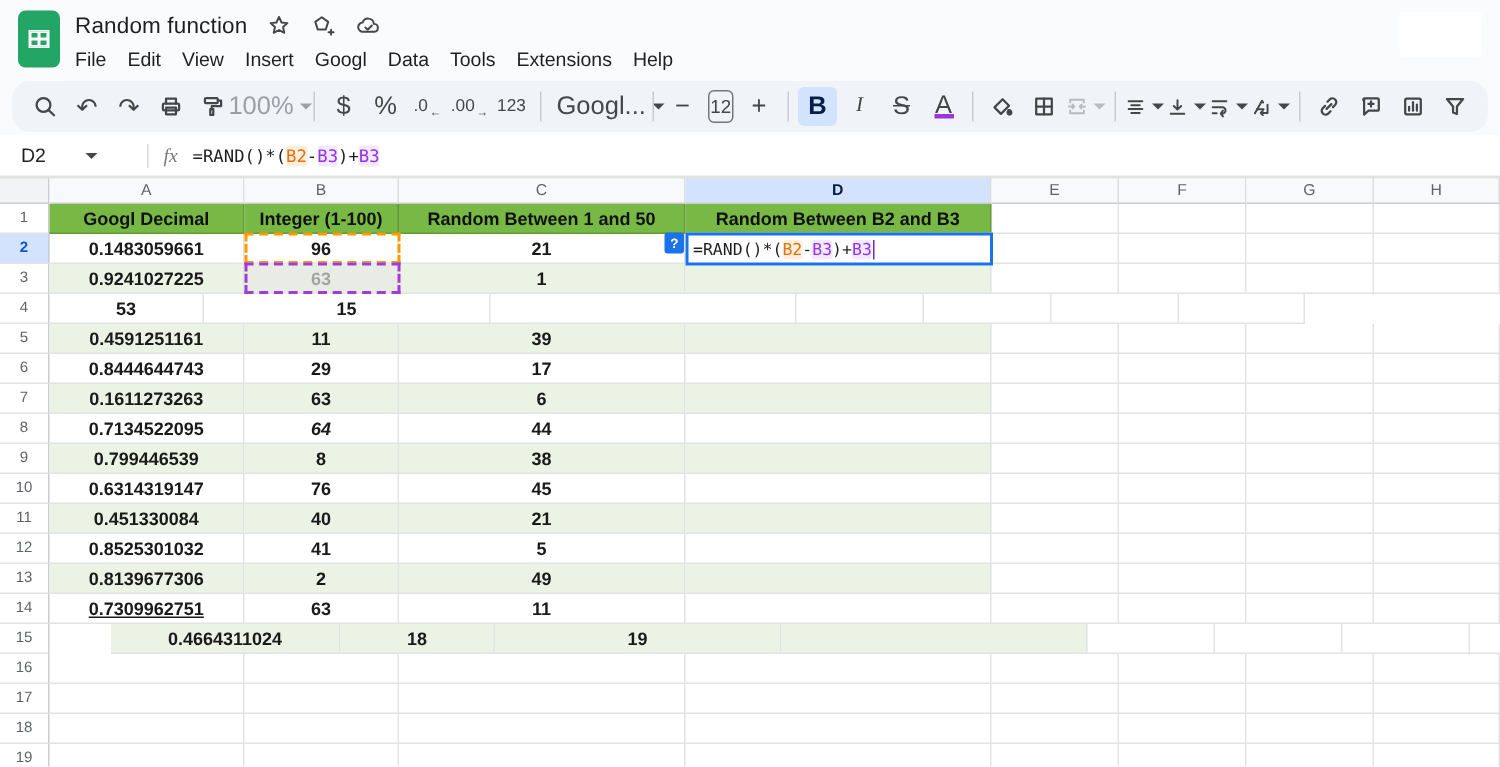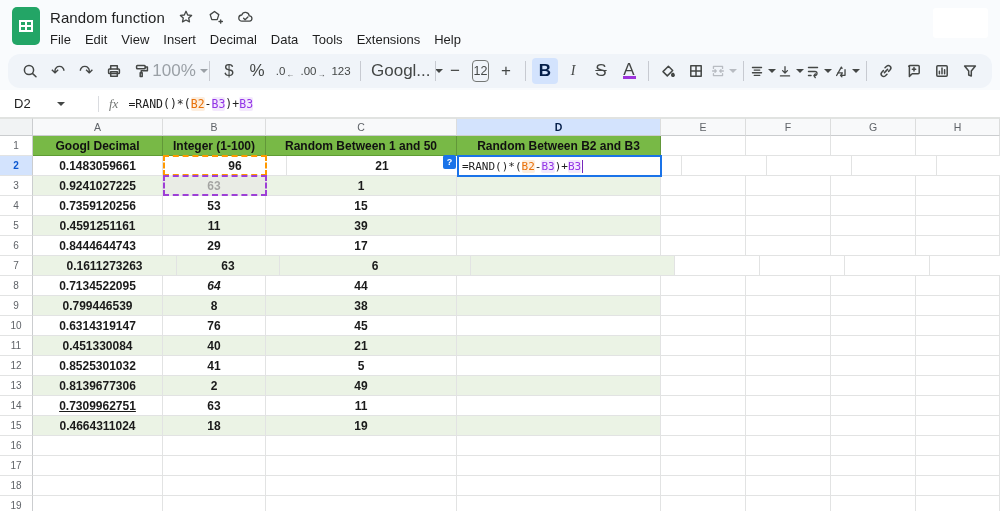--- a/index.html
+++ b/index.html
@@ -105,21 +105,21 @@
             <path d="M5 12.2a3.1 3.1 0 0 1-.2-6.2 3.8 3.8 0 0 1 7.4.9h.3a2.66 2.66 0 0 1 0 5.3z"></path>
             <path d="M6.6 9.3l1.5 1.5 2.8-2.8"></path>
           </svg>
       </span>
     </div>
     <div class="menubar">
       <span class="menu-item">File</span>
       <span class="menu-item">Edit</span>
       <span class="menu-item">View</span>
       <span class="menu-item">Insert</span>
-      <span class="menu-item">Decimal</span>
+      <span class="menu-item">Googl</span>
       <span class="menu-item">Data</span>
       <span class="menu-item">Tools</span>
       <span class="menu-item">Extensions</span>
       <span class="menu-item">Help</span>
     </div>
   </div>
   <div class="tr-box"></div>
 </div>
 
 <div class="toolbar-wrap">
@@ -284,42 +284,41 @@
       <div class="cell green" style="width: 191px;">Random Between 1 and 50</div>
       <div class="cell green" style="width: 204px;">Random Between B2 and B3</div>
       <div class="cell" style="width: 85px;"></div>
       <div class="cell" style="width: 85px;"></div>
       <div class="cell" style="width: 85px;"></div>
       <div class="cell" style="width: 84px;"></div>
     </div>
     <div class="sheet-row">
       <div class="row-hdr active">2</div>
       <div class="cell" style="width: 130px;">0.1483059661</div>
-      <div class="cell" style="width: 103px; margin-left: 21px;">96</div>
+      <div class="cell" style="width: 103px;">96</div>
       <div class="cell" style="width: 191px;">21</div>
       <div class="cell" style="width: 204px;"></div>
       <div class="cell" style="width: 85px;"></div>
       <div class="cell" style="width: 85px;"></div>
       <div class="cell" style="width: 85px;"></div>
       <div class="cell" style="width: 84px;"></div>
     </div>
     <div class="sheet-row">
       <div class="row-hdr">3</div>
       <div class="cell band" style="width: 130px;">0.9241027225</div>
       <div class="cell band" style="width: 103px;">63</div>
       <div class="cell band" style="width: 191px;">1</div>
       <div class="cell band" style="width: 204px;"></div>
       <div class="cell" style="width: 85px;"></div>
       <div class="cell" style="width: 85px;"></div>
       <div class="cell" style="width: 85px;"></div>
       <div class="cell" style="width: 84px;"></div>
     </div>
     <div class="sheet-row">
       <div class="row-hdr">4</div>
-      <div class="cell" style="width: 130px;">0.7359120256</div>
       <div class="cell" style="width: 103px;">53</div>
       <div class="cell" style="width: 191px;">15</div>
       <div class="cell" style="width: 204px;"></div>
       <div class="cell" style="width: 85px;"></div>
       <div class="cell" style="width: 85px;"></div>
       <div class="cell" style="width: 85px;"></div>
       <div class="cell" style="width: 84px;"></div>
     </div>
     <div class="sheet-row">
       <div class="row-hdr">5</div>
@@ -338,21 +337,21 @@
       <div class="cell" style="width: 103px;">29</div>
       <div class="cell" style="width: 191px;">17</div>
       <div class="cell" style="width: 204px;"></div>
       <div class="cell" style="width: 85px;"></div>
       <div class="cell" style="width: 85px;"></div>
       <div class="cell" style="width: 85px;"></div>
       <div class="cell" style="width: 84px;"></div>
     </div>
     <div class="sheet-row">
       <div class="row-hdr">7</div>
-      <div class="cell band" style="width: 144px;">0.1611273263</div>
+      <div class="cell band" style="width: 130px;">0.1611273263</div>
       <div class="cell band" style="width: 103px;">63</div>
       <div class="cell band" style="width: 191px;">6</div>
       <div class="cell band" style="width: 204px;"></div>
       <div class="cell" style="width: 85px;"></div>
       <div class="cell" style="width: 85px;"></div>
       <div class="cell" style="width: 85px;"></div>
       <div class="cell" style="width: 84px;"></div>
     </div>
     <div class="sheet-row">
       <div class="row-hdr">8</div>
@@ -426,21 +425,21 @@
       <div class="cell" style="width: 103px;">63</div>
       <div class="cell" style="width: 191px;">11</div>
       <div class="cell" style="width: 204px;"></div>
       <div class="cell" style="width: 85px;"></div>
       <div class="cell" style="width: 85px;"></div>
       <div class="cell" style="width: 85px;"></div>
       <div class="cell" style="width: 84px;"></div>
     </div>
     <div class="sheet-row">
       <div class="row-hdr">15</div>
-      <div class="cell band" style="width: 130px;">0.4664311024</div>
+      <div class="cell band" style="width: 153px; margin-left: 41px;">0.4664311024</div>
       <div class="cell band" style="width: 103px;">18</div>
       <div class="cell band" style="width: 191px;">19</div>
       <div class="cell band" style="width: 204px;"></div>
       <div class="cell" style="width: 85px;"></div>
       <div class="cell" style="width: 85px;"></div>
       <div class="cell" style="width: 85px;"></div>
       <div class="cell" style="width: 84px;"></div>
     </div>
     <div class="sheet-row">
       <div class="row-hdr">16</div>

